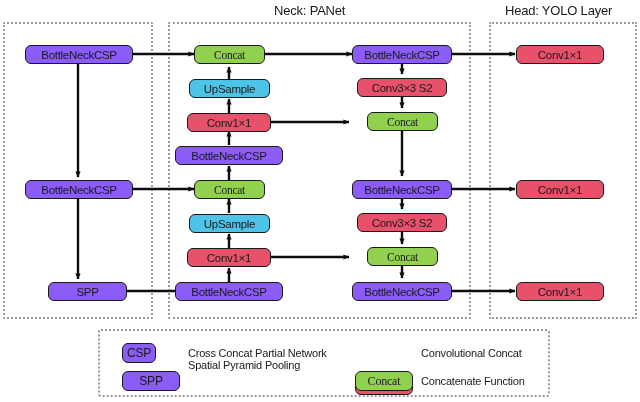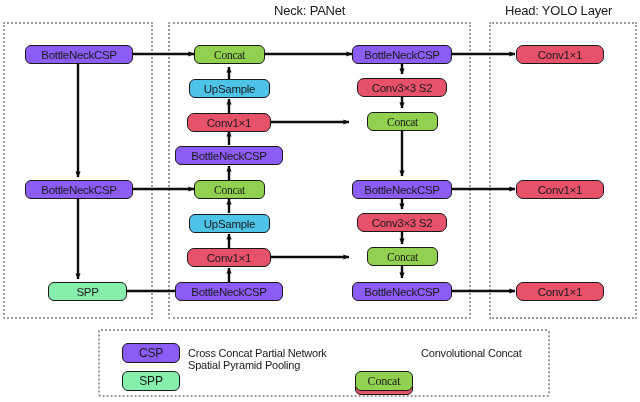--- a/index.html
+++ b/index.html
@@ -49,24 +49,24 @@
     display: flex;
     align-items: center;
     justify-content: center;
     font-size: 11.5px;
     color: #1a1a1a;
     white-space: nowrap;
     letter-spacing: -0.3px;
     z-index: 3;
   }
   .n-csp     { background: #8b5cf6; }
-  .n-conv    { background: #e8516a; border-radius: 7px; }
+  .n-conv    { background: #e8516a; }
   .n-concat  { background: #92d050; font-family: Liberation Serif, serif; }
   .n-up      { background: #4ec3e8; }
-  .n-spp     { background: #86efac; }
+  .n-spp     { background: #8b5cf6; }
 
   
   #legend {
     position: absolute;
     left: 98px;
     top: 329px;
     width: 452px;
     height: 68px;
     border: 2px dotted #9a9a9a;
     border-radius: 3px;
@@ -169,25 +169,26 @@
   <div class="node n-csp" style="left:352px; top:180px; width:100px; height:19px;">BottleNeckCSP</div>
   <div class="node n-conv" style="left:357px; top:213px; width:90px; height:19px;">Conv3×3 S2</div>
   <div class="node n-concat" style="left:367px; top:247px; width:71px; height:19px;">Concat</div>
   <div class="node n-csp" style="left:352px; top:282px; width:100px; height:19px;">BottleNeckCSP</div>
 
   <div class="node n-conv" style="left:516px; top:45px; width:88px; height:19px;">Conv1×1</div>
   <div class="node n-conv" style="left:516px; top:180px; width:88px; height:19px;">Conv1×1</div>
   <div class="node n-conv" style="left:516px; top:282px; width:88px; height:19px;">Conv1×1</div>
 
   <div id="legend">
-    <div class="legend-chip n-csp" style="left:22px; top:12px; width:58px;">CSP</div>
+    <div class="legend-chip n-csp" style="left:22px; top:12px; width:34px;">CSP</div>
     <div class="legend-text" style="left:88px; top:12px;">Cross Concat Partial Network</div>
 
     <div class="legend-chip n-conv" style="left:255px; top:12px; width:58px;margin-top:32px;">Conv</div>
     <div class="legend-text" style="left:321px; top:12px;">Convolutional Concat</div>
 
     <div class="legend-chip n-spp" style="left:22px; top:40px; width:58px;">SPP</div>
     <div class="legend-text" style="left:88px; top:24px;">Spatial Pyramid Pooling</div>
 
     <div class="legend-chip n-concat" style="left:255px; top:40px; width:58px;">Concat</div>
+    <div class="legend-text" style="left:321px; top:40px;">Concatenate Function</div>
   </div>
 
 </div>
 
 </body></html>

